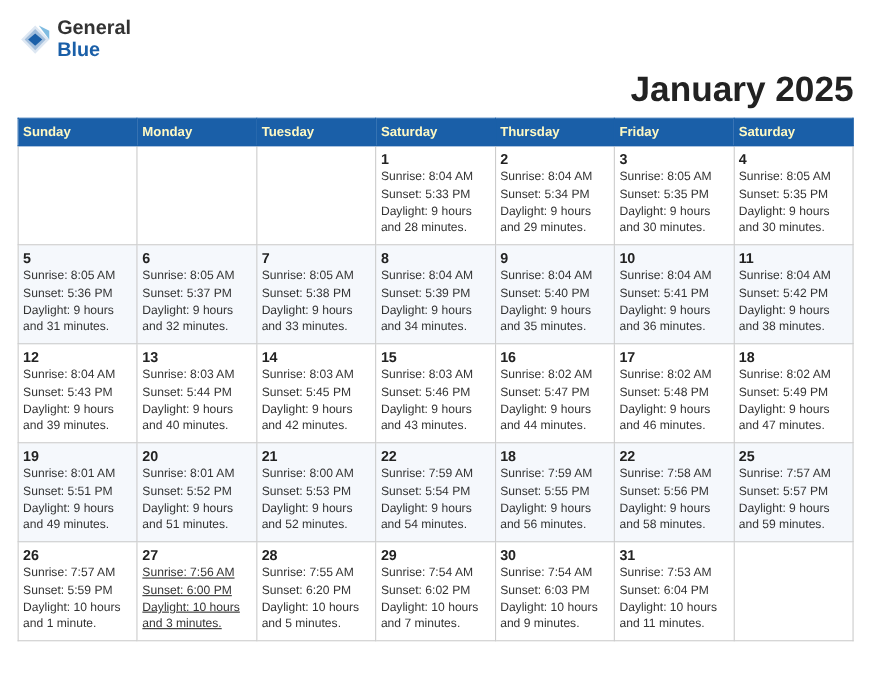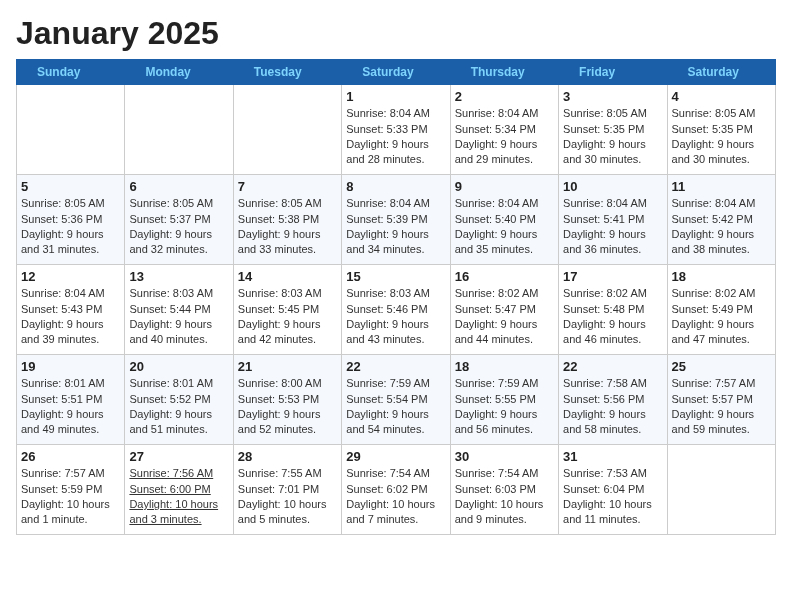--- a/index.html
+++ b/index.html
@@ -27,40 +27,41 @@
       line-height: 1.1;
     }
     .logo-general { color: #333; }
     .logo-blue { color: #1a5fa8; }
     .logo-icon {
       width: 32px;
       height: 32px;
     }
     .title-block {
       text-align: right;
+      margin-top: 48px;
     }
     .calendar-title {
       font-size: 32px;
       font-weight: bold;
       color: #222;
       line-height: 1.1;
     }
     .calendar-subtitle {
       font-size: 15px;
       color: #555;
     }
     table {
       width: 100%;
       border-collapse: collapse;
       font-size: 11px;
     }
     thead th {
       background: #1a5fa8;
-      color: #7dd3fc;
-      padding: 5px 20px;
+      color: #fef9c3;
+      padding: 5px 4px;
       text-align: left;
       font-size: 12px;
       font-weight: bold;
       border: 1px solid #1a5fa8;
       margin-top: 29px;
     }
     tbody td {
       border: 1px solid #ccc;
       vertical-align: top;
       padding: 4px;
@@ -86,20 +87,32 @@
       background: #fff;
     }
     tbody tr:nth-child(even) td {
       background: #f5f8fc;
     }
   </style>
 </head>
 <body>
 
 <div class="header-area">
+  <div class="logo">
+    <svg class="logo-icon" viewBox="0 0 40 40" xmlns="http://www.w3.org/2000/svg">
+      <polygon points="20,4 36,20 20,36 4,20" fill="#1a5fa8" opacity="0.15"></polygon>
+      <polygon points="20,8 32,20 20,32 8,20" fill="#1a5fa8" opacity="0.3"></polygon>
+      <polygon points="20,13 28,20 20,27 12,20" fill="#1a5fa8"></polygon>
+      <polygon points="24,4 36,10 36,20" fill="#4a9fd4" opacity="0.7"></polygon>
+    </svg>
+    <div class="logo-text">
+      <span class="logo-general">General</span><br>
+      <span class="logo-blue">Blue</span>
+    </div>
+  </div>
   <div class="title-block">
     <div class="calendar-title">January 2025</div>
   </div>
 </div>
 
 <table>
   <thead>
     <tr>
     <th>Sunday</th>
         <th>Monday</th>
@@ -308,21 +321,21 @@
         <td>
           <div class="day-number">27</div>
           <div class="day-info" style="white-space: pre-line; text-decoration: underline;">Sunrise: 7:56 AM
 Sunset: 6:00 PM
 Daylight: 10 hours
 and 3 minutes.</div>
         </td>
         <td>
           <div class="day-number">28</div>
           <div class="day-info" style="white-space: pre-line;">Sunrise: 7:55 AM
-Sunset: 7:01 PM
+Sunset: 6:20 PM
 Daylight: 10 hours
 and 5 minutes.</div>
         </td>
         <td>
           <div class="day-number">29</div>
           <div class="day-info" style="white-space: pre-line;">Sunrise: 7:54 AM
 Sunset: 6:02 PM
 Daylight: 10 hours
 and 7 minutes.</div>
         </td>

